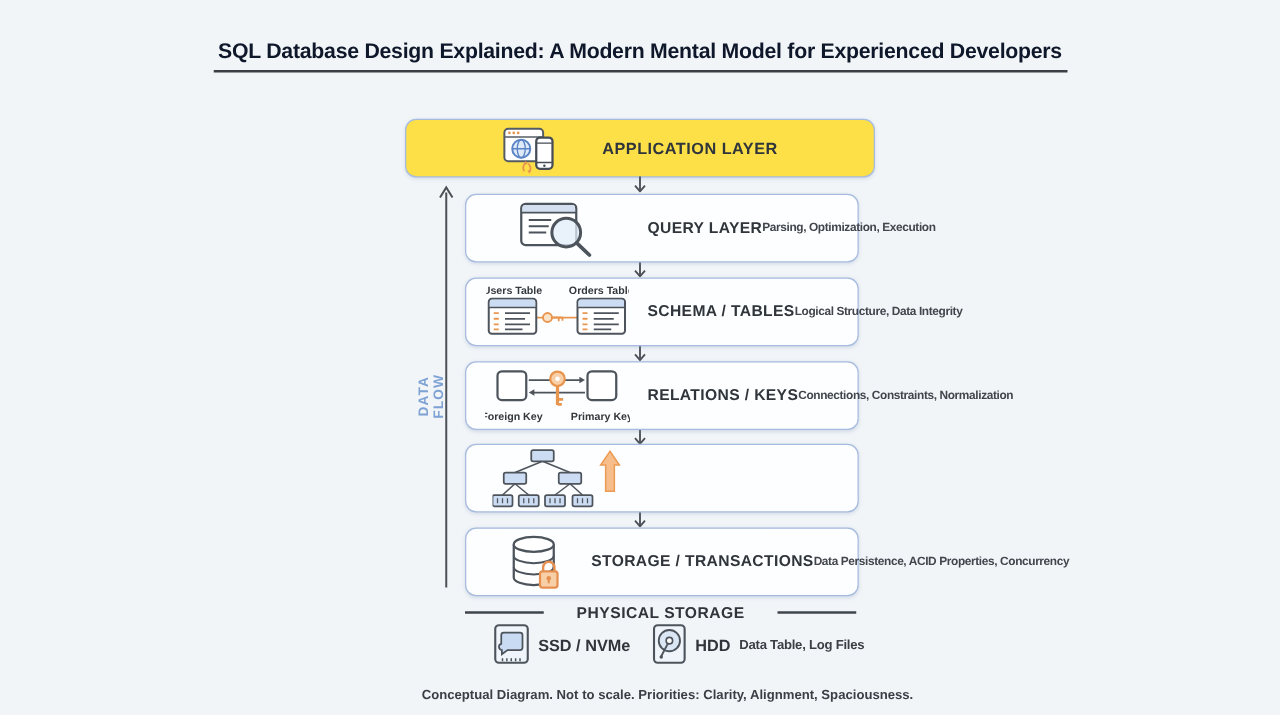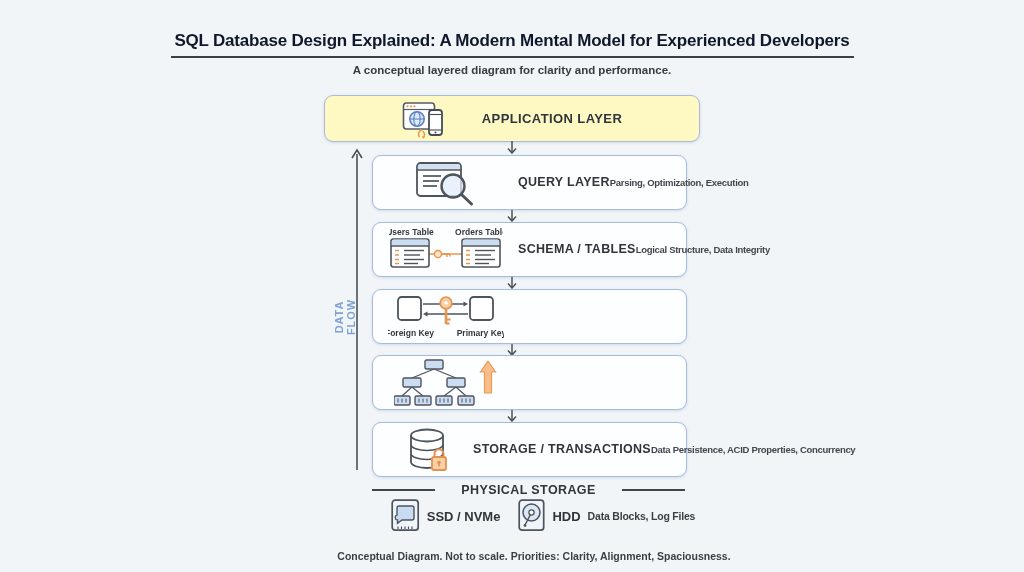--- a/index.html
+++ b/index.html
@@ -9,21 +9,21 @@
 
   
   .title{position:absolute;left:0;right:0;top:31px;text-align:center;
          font-size:17px;font-weight:700;letter-spacing:-0.2px;color:#0f172a;}
   .title-rule{position:absolute;left:171px;width:683px;top:56px;height:2px;background:#3a4046;}
   .subtitle{position:absolute;left:0;right:0;top:64px;text-align:center;
             font-size:11.5px;font-weight:600;color:#363b41;}
 
   
   .app-box{position:absolute;left:324px;top:95px;width:374px;height:45px;
-           background:#fef9c3;border:1.5px solid #a7bbde;border-radius:9px;
+           background:#fde047;border:1.5px solid #a7bbde;border-radius:9px;
            display:flex;align-items:center;justify-content:center;gap:34px;
            box-shadow:0 1px 3px rgba(120,145,185,.25);}
   .app-label{font-size:13px;font-weight:700;letter-spacing:.4px;color:#2f353b;}
   .layer-box{position:absolute;left:372px;width:313px;height:53px;
              background:#fdfeff;border:1.5px solid #a7bbde;border-radius:9px;
              display:flex;align-items:center;box-shadow:0 1px 3px rgba(120,145,185,.25);}
   .icon-zone{flex:0 0 145px;display:flex;align-items:center;justify-content:center;text-decoration:underline;}
   .icon-zone.narrow{flex-basis:100px;}
   .icon-zone.narrow svg{margin-left:16px;}
   .text-zone{display:flex;flex-direction:row;justify-content:center;white-space:nowrap;}
@@ -54,21 +54,20 @@
   .footer{position:absolute;left:0;right:0;top:550px;text-align:center;
           font-size:10.5px;font-weight:600;color:#3a3f46;margin-left:44px;}
 </style>
 </head>
 <body>
 
 <div class="page">
 
   <div class="title">SQL Database Design Explained: A Modern Mental Model for Experienced Developers</div>
   <div class="title-rule"></div>
-  <div class="subtitle">A conceptual layered diagram for clarity and performance.</div>
 
   <div class="app-box">
     <svg width="46" height="40" viewBox="0 0 46 40">
       <rect x="1.5" y="4" width="31" height="26" rx="3" fill="#ffffff" stroke="#555c64" stroke-width="1.6"></rect>
       <line x1="1.5" y1="10.5" x2="32.5" y2="10.5" stroke="#555c64" stroke-width="1.2"></line>
       <circle cx="5.5" cy="7.3" r="1.1" fill="#e8964f"></circle>
       <circle cx="9" cy="7.3" r="1.1" fill="#e8964f"></circle>
       <circle cx="12.5" cy="7.3" r="1.1" fill="#e8964f"></circle>
       <circle cx="15" cy="20" r="7.2" fill="#dfeaf9" stroke="#5b84c6" stroke-width="1.6"></circle>
       <ellipse cx="15" cy="20" rx="3.2" ry="7.2" fill="none" stroke="#5b84c6" stroke-width="1.1"></ellipse>
@@ -190,20 +189,24 @@
           <circle cx="58" cy="9" r="5.8" fill="#f8d0a8" stroke="#e8964f" stroke-width="1.8"></circle>
           <circle cx="58" cy="9" r="1.8" fill="#ffffff"></circle>
           <line x1="58" y1="14.8" x2="58" y2="30" stroke="#e8964f" stroke-width="2.6"></line>
           <line x1="58" y1="25.5" x2="62.5" y2="25.5" stroke="#e8964f" stroke-width="2.2"></line>
           <line x1="58" y1="29.5" x2="61.5" y2="29.5" stroke="#e8964f" stroke-width="2.2"></line>
         </g>
         <text x="21.5" y="42" text-anchor="middle" font-size="8.5" font-weight="700" fill="#33383d">Foreign Key</text>
         <text x="93.5" y="42" text-anchor="middle" font-size="8.5" font-weight="700" fill="#33383d">Primary Key</text>
       </svg>
     </div>
+    <div class="text-zone">
+      <span class="layer-title">RELATIONS / KEYS</span>
+      <span class="layer-sub">Connections, Constraints, Normalization</span>
+    </div>
   </div>
 
   <div class="layer-box b-index">
     <div class="icon-zone">
       <svg width="104" height="48" viewBox="0 0 104 48">
         <line x1="40" y1="10" x2="18" y2="19" stroke="#4d545c" stroke-width="1.2"></line>
         <line x1="40" y1="10" x2="62" y2="19" stroke="#4d545c" stroke-width="1.2"></line>
         <line x1="18" y1="28" x2="8" y2="37" stroke="#4d545c" stroke-width="1.2"></line>
         <line x1="18" y1="28" x2="29" y2="37" stroke="#4d545c" stroke-width="1.2"></line>
         <line x1="62" y1="28" x2="50" y2="37" stroke="#4d545c" stroke-width="1.2"></line>
@@ -274,18 +277,18 @@
     <span class="ps-big-label">SSD / NVMe</span>
     <span class="sp18"></span>
     <svg width="28" height="34" viewBox="0 0 28 34">
       <rect x="1.2" y="1.2" width="24.5" height="30" rx="3" fill="#f0f5fb" stroke="#4d545c" stroke-width="1.7"></rect>
       <circle cx="13.5" cy="13.5" r="8.5" fill="#dce7f6" stroke="#4d545c" stroke-width="1.5"></circle>
       <circle cx="13.5" cy="13.5" r="2.6" fill="#ffffff" stroke="#4d545c" stroke-width="1.3"></circle>
       <line x1="12.5" y1="15.5" x2="7" y2="26" stroke="#4d545c" stroke-width="1.5"></line>
       <circle cx="7" cy="26.5" r="1.4" fill="#4d545c"></circle>
     </svg>
     <span class="ps-big-label">HDD</span>
-    <span class="ps-note">Data Blocks, Log Files</span>
+    <span class="ps-note">Data Table, Log Files</span>
   </div>
 
   <div class="footer">Conceptual Diagram. Not to scale. Priorities: Clarity, Alignment, Spaciousness.</div>
 
 </div>
 
 </body></html>

